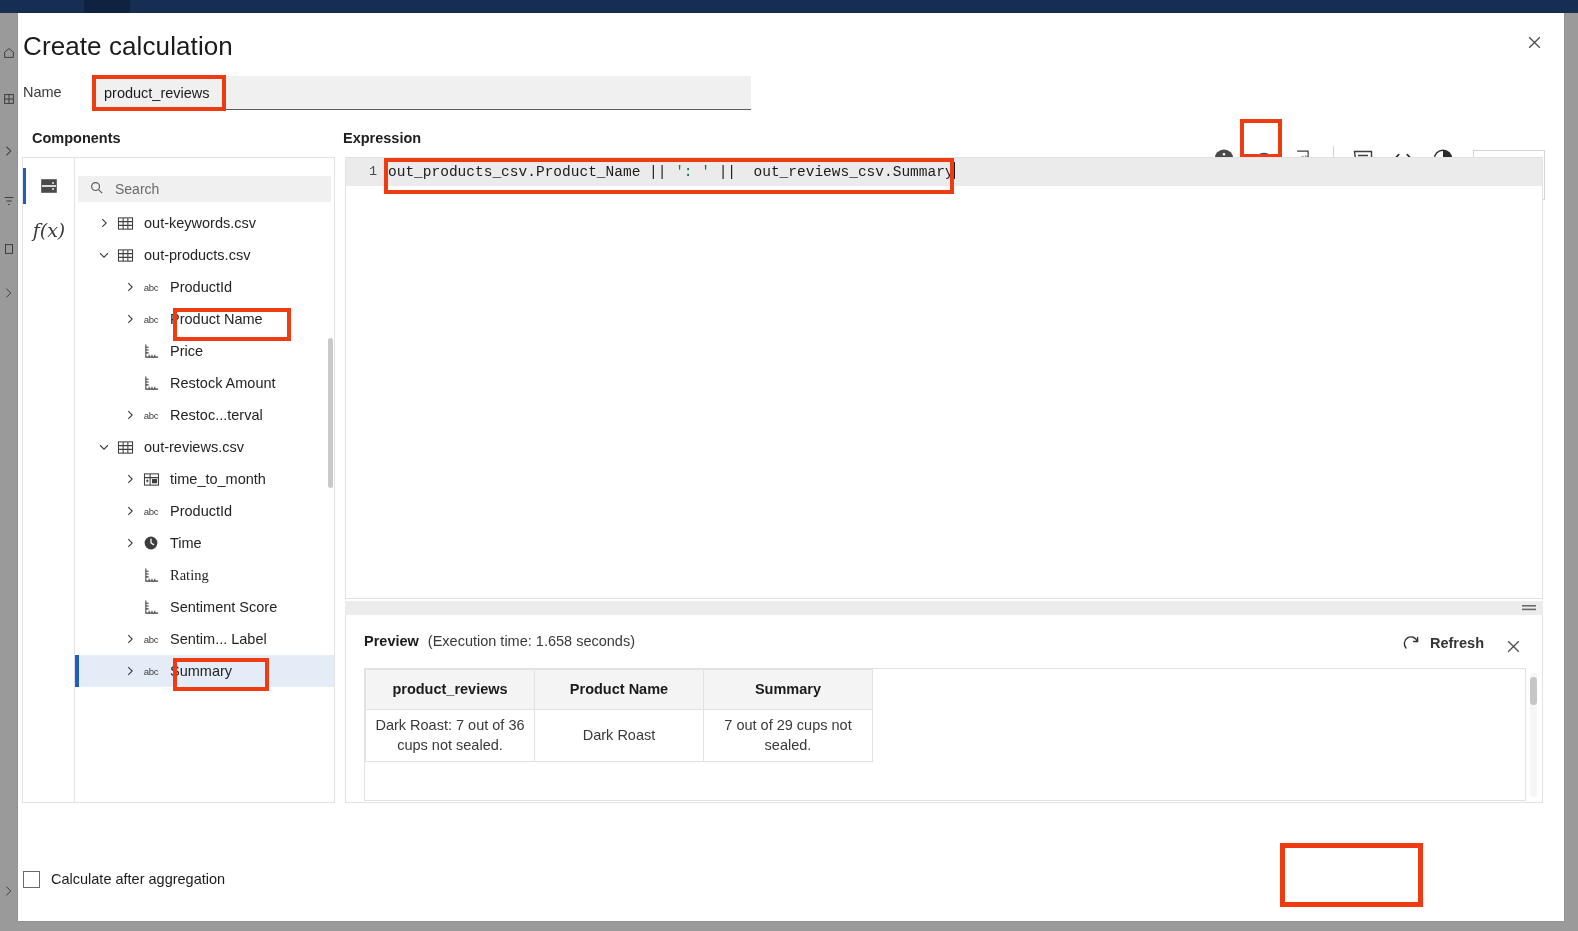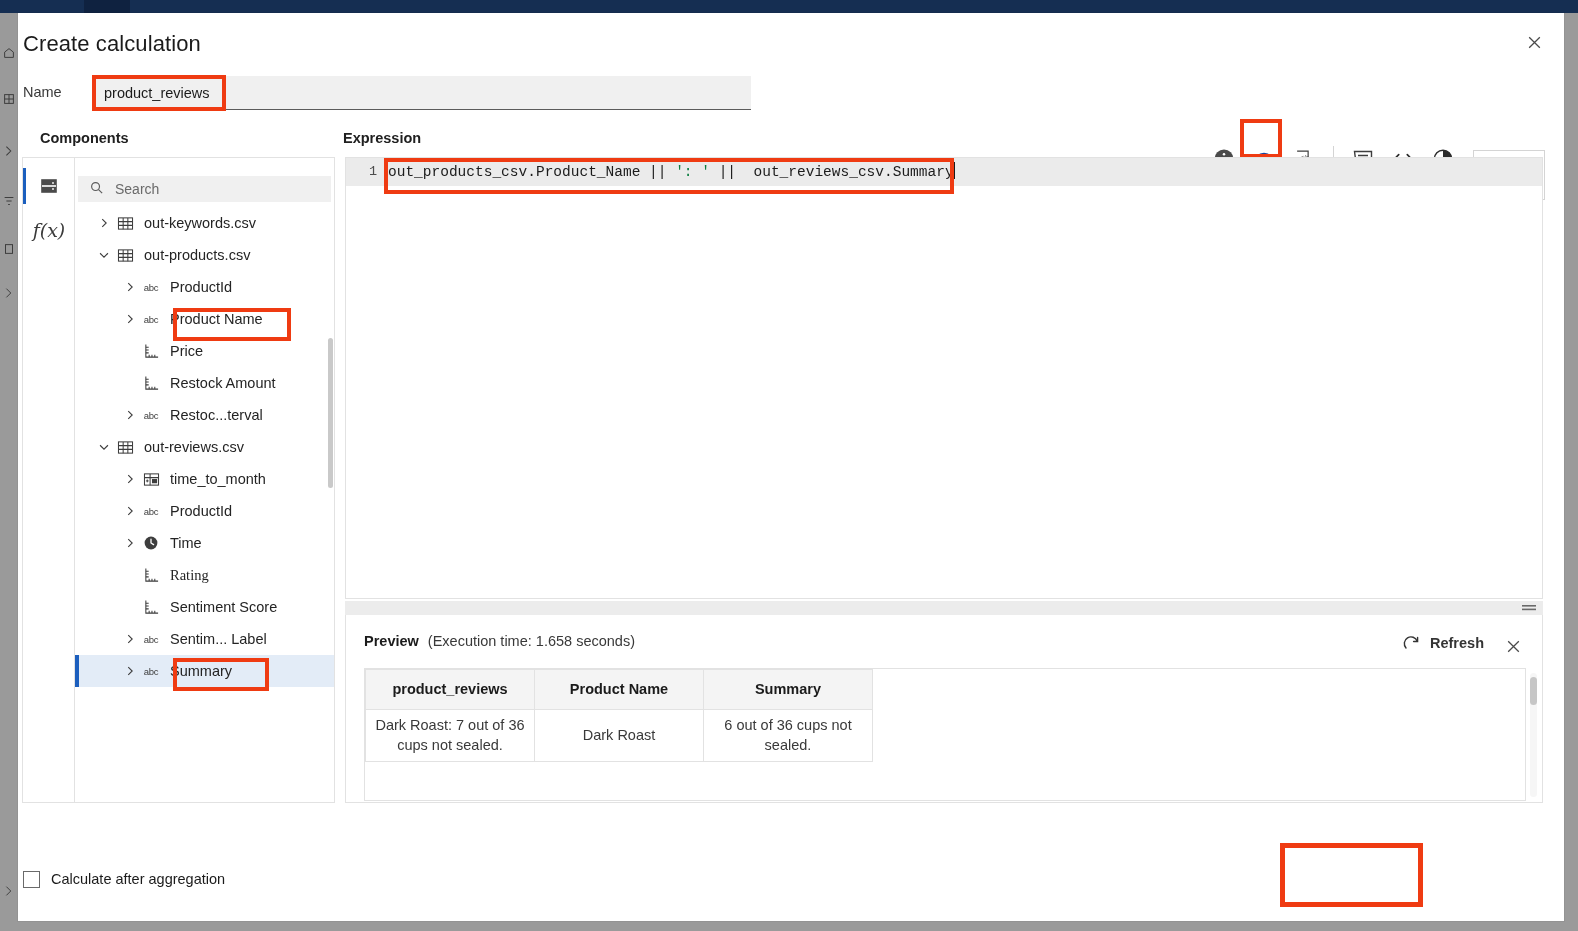--- a/index.html
+++ b/index.html
@@ -51,21 +51,21 @@
     top: 13px; left: 18px;
     width: 1546px; height: 908px;
     background: #ffffff;
     box-shadow: 0 0 0 1px rgba(0,0,0,0.04);
     overflow: hidden;
   }
 
   
   #modal-title {
     position: absolute; top: 18px; left: 5px;
-    font-size: 22px; color: #1b1b1b; font-weight: 400;
+    font-size: 26px; color: #1b1b1b; font-weight: 400;
     letter-spacing: .1px;
   }
   #modal-close {
     position: absolute; top: 15px; right: 16px;
     width: 28px; height: 28px; cursor: pointer;
     display: flex; align-items: center; justify-content: center;
     color: #4a4a4a;
   }
 
   
@@ -88,21 +88,21 @@
   }
   
   #ann-name {
     position: absolute; top: 62px; left: 74px;
     width: 134px; height: 36px;
     border: 4px solid #ef3b12; pointer-events: none;
   }
 
   
   #components-header {
-    position: absolute; top: 117px; left: 22px;
+    position: absolute; top: 117px; left: 14px;
     font-size: 14.5px; font-weight: bold; color: #202020;
   }
   #expression-header {
     position: absolute; top: 117px; left: 325px;
     font-size: 14.5px; font-weight: bold; color: #202020;
   }
 
   
   #components-panel {
     position: absolute; top: 144px; left: 4px;
@@ -743,21 +743,21 @@
             <tr id="preview-head-row">
               <th>product_reviews</th>
               <th>Product Name</th>
               <th>Summary</th>
             </tr>
           </thead>
         <tbody id="preview-body">
             <tr>
               <td>Dark Roast: 7 out of 36 cups not sealed.</td>
               <td>Dark Roast</td>
-              <td>6 out of 36 cups not sealed.</td>
+              <td>7 out of 29 cups not sealed.</td>
             </tr>
           </tbody>
       </table>
     </div>
     <div id="table-vscroll">
       <div id="table-vthumb"></div>
     </div>
   </div>
 
   <div id="footer-checkbox">

